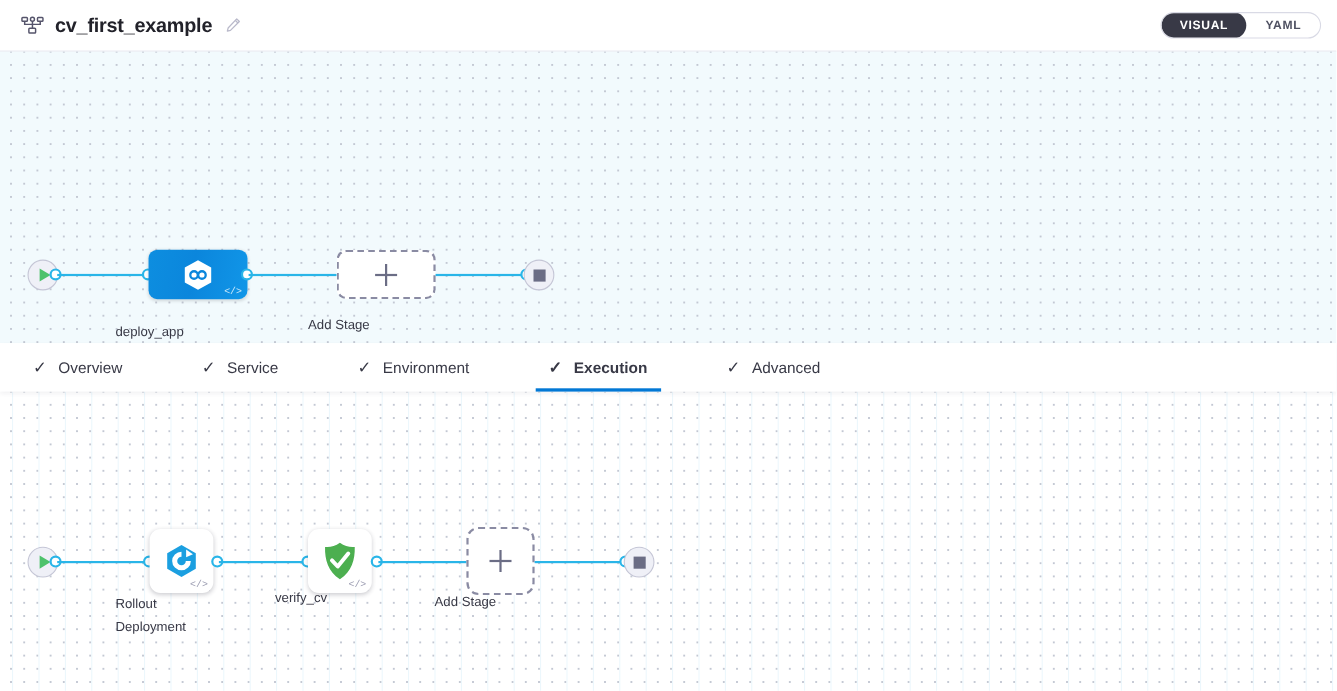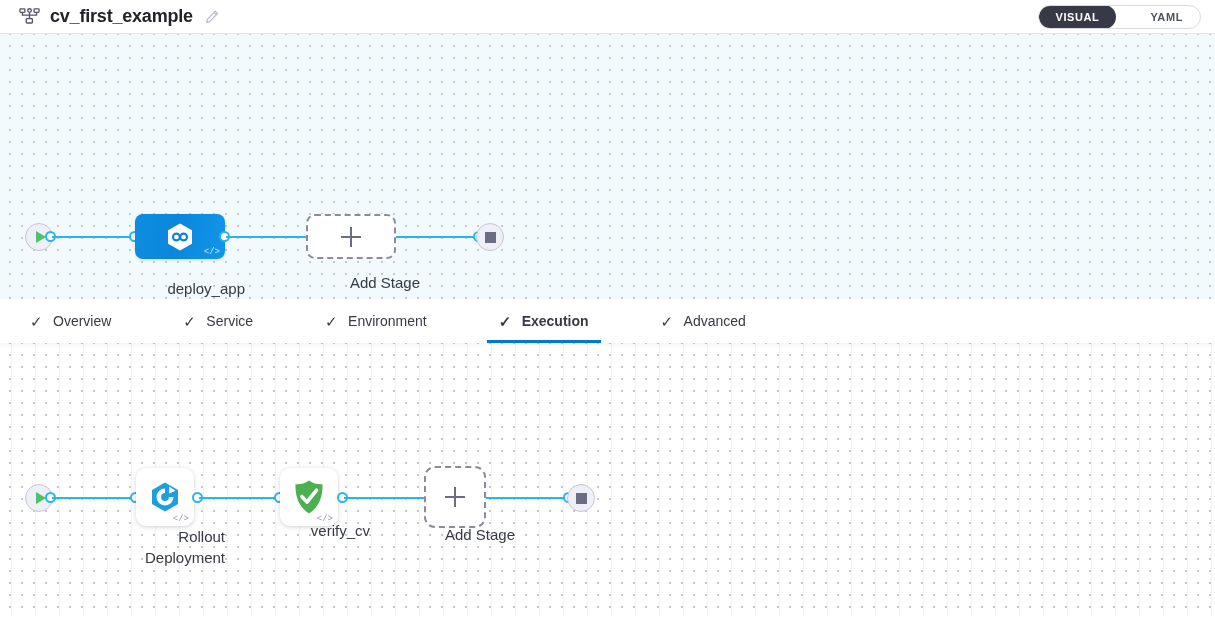--- a/index.html
+++ b/index.html
@@ -8,21 +8,21 @@
     width: 1215px;
     height: 628px;
     overflow: hidden;
     background: #ffffff;
     font-family: "Liberation Sans", sans-serif;
   }
 
   
   .header {
     position: relative;
-    height: 34px;
+    height: 47px;
     background: #ffffff;
     border-bottom: 1px solid #e4e4ed;
     display: flex;
     align-items: center;
     padding: 0 14px 0 18px;
   }
   .header-left {
     display: flex;
     align-items: center;
     gap: 10px;
@@ -52,21 +52,20 @@
   }
   .view-toggle {
     display: flex;
     align-items: center;
     border: 1px solid #d9dae5;
     border-radius: 20px;
     height: 24px;
     background: #ffffff;
     overflow: hidden;
     padding: 0;
-    gap: 17px;
   }
   .view-toggle-opt {
     font-size: 11px;
     font-weight: bold;
     letter-spacing: 0.6px;
     color: #4f5162;
     padding: 0 17px;
     height: 24px;
     line-height: 24px;
     border-radius: 20px;
@@ -231,22 +230,22 @@
     position: absolute;
     right: 5px; bottom: 2px;
     font-size: 9px;
     color: #9a9bb0;
     font-family: "Liberation Mono", monospace;
   }
 
   
   .node-label {
     position: absolute;
-    text-align: right;
-    font-size: 15px;
+    text-align: left;
+    font-size: 12px;
     color: #383946;
     line-height: 21px;
     white-space: pre-line;
   }
 </style>
 </head>
 <body>
 
 <div class="header">
   <div class="header-left">

